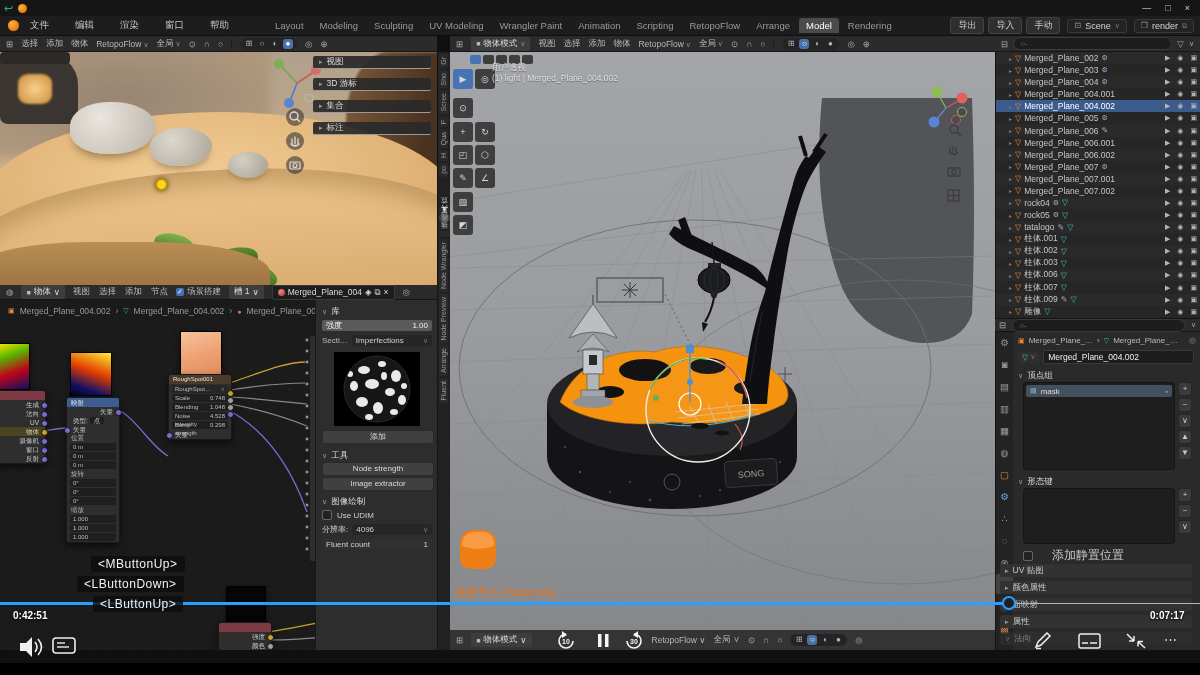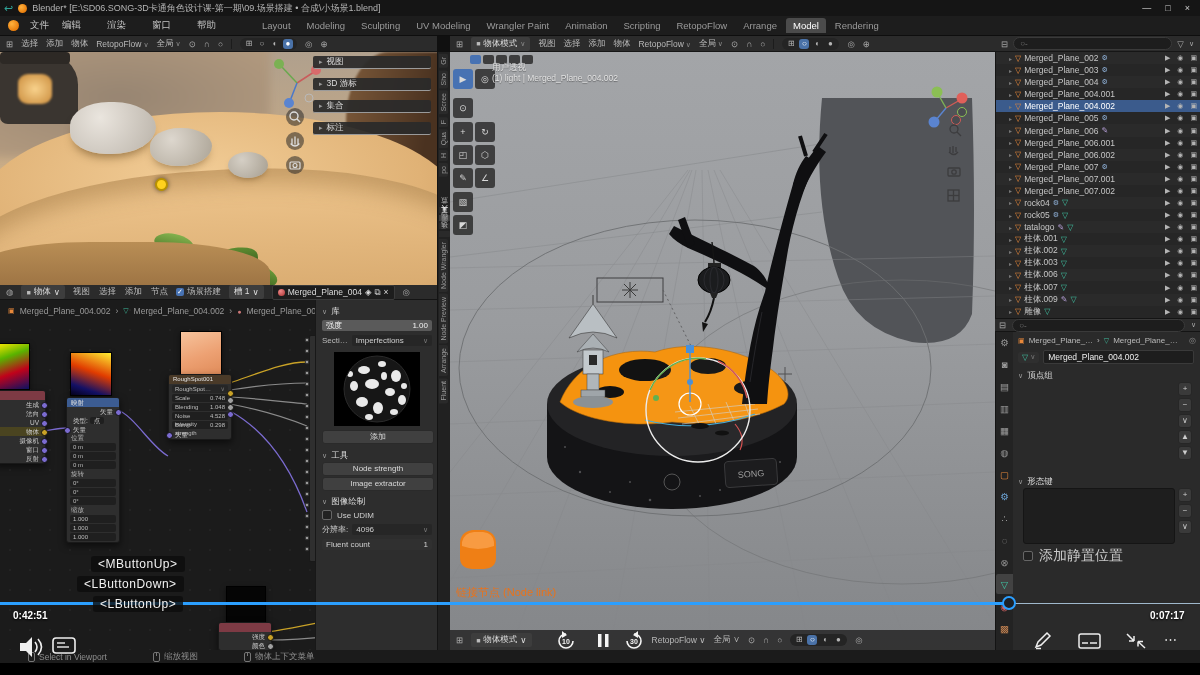--- a/index.html
+++ b/index.html
@@ -109,50 +109,66 @@
   .dots3{color:#fff;font-size:13px;letter-spacing:1px}
 </style>
 </head>
 <body>
 
 <div id="s">
 
   <div id="titlebar" class="ab">
     <span id="backarrow">↩</span>
     <span class="blogo"></span>
-    <span class="tx">Blender* [E:\SD06.SONG-3D卡通角色设计课-第一期\09.场景搭建 • 合成\小场景1.blend]</span>
     <span class="wbtns">
       <span>—</span>
       <span>□</span>
       <span>×</span>
     </span>
   </div>
 
   <div id="menubar" class="ab">
     <span class="blogo" style="width:11px;height:11px"></span>
     <span id="menu-items" style="margin-left:6px">
-        <span class="mi" style="">文件</span>
+        <span class="mi" style="margin-right: 13px;">文件</span>
         <span class="mi" style="margin-right: 13px;">编辑</span>
         <span class="mi" style="margin-right: 13px;">渲染</span>
         <span class="mi" style="margin-right: 13px;">窗口</span>
         <span class="mi" style="margin-right: 13px;">帮助</span>
       </span>
     <span id="ws-tabs">
         <span class="wtab">Layout</span>
         <span class="wtab">Modeling</span>
         <span class="wtab">Sculpting</span>
         <span class="wtab">UV Modeling</span>
         <span class="wtab">Wrangler Paint</span>
         <span class="wtab">Animation</span>
         <span class="wtab">Scripting</span>
         <span class="wtab">RetopoFlow</span>
         <span class="wtab">Arrange</span>
         <span class="wtab on">Model</span>
         <span class="wtab">Rendering</span>
       </span>
+    <span id="top-right">
+      <span id="topright-btns" style="display:flex;gap:4px">
+          <span class="rbtn">导出</span>
+          <span class="rbtn">导入</span>
+          <span class="rbtn">手动</span>
+        </span>
+      <span class="selwrap">
+        <span style="color:#9a9a9a;font-size:8px">⊡</span>
+        <span>Scene</span>
+        <span style="color:#777;font-size:7px">∨</span>
+      </span>
+      <span class="selwrap">
+        <span style="color:#9a9a9a;font-size:8px">❒</span>
+        <span>render</span>
+        <span style="color:#777;font-size:7px">⧉</span>
+      </span>
+    </span>
   </div>
 
   <div id="bar-left" class="bar" style="left:0;width:437px">
       <span class="icn">⊞</span>
       <span class="mi">选择</span>
       <span class="mi">添加</span>
       <span class="mi">物体</span>
       <span class="mi">RetopoFlow<span class="dd"> ∨</span></span>
       <span class="mi">全局<span class="dd"> ∨</span></span>
       <span class="icn">⊙</span>
@@ -991,57 +1007,73 @@
       <span class="fx" style="background:#2f2f2f;border-radius:2px;padding:1px 4px;gap:2px;font-size:8px">
           <span style="color:#3fbfa0">▽</span>
           <span style="color:#777;font-size:7px">∨</span>
         </span>
       <span class="fx" style="flex:1;background:#1d1d1d;border:1px solid #3a3a3a;border-radius:2px;height:12px;padding:0 4px;font-size:8.5px;color:#eee">Merged_Plane_004.002</span>
     </div>
     <div class="psec ab" style="left:22px;top:38px">
         <span class="car">∨</span>
         <span>顶点组</span>
       </div>
+    <div class="listbox" style="left:27px;top:50px;width:150px;height:86px" id="vg-list">
+        <div class="lrow">
+          <span style="color: rgb(154, 176, 201); font-size: 7px;">▤</span>
+          <span>mask</span>
+          <span style="flex: 1 1 0%;"></span>
+          <span style="color: rgb(153, 153, 153); font-size: 7px;">▪</span>
+        </div>
+      </div>
     <div class="ab" style="left:182px;top:50px" id="vg-btns">
         <div class="sidebtn">+</div>
         <div class="sidebtn">−</div>
         <div class="sidebtn">∨</div>
         <div class="sidebtn">▲</div>
         <div class="sidebtn">▼</div>
       </div>
     <div class="psec ab" style="left:22px;top:144px">
         <span class="car">∨</span>
         <span>形态键</span>
       </div>
     <div class="listbox" style="left:27px;top:156px;width:150px;height:54px"></div>
     <div class="ab" style="left:182px;top:156px" id="sk-btns">
         <div class="sidebtn">+</div>
         <div class="sidebtn">−</div>
         <div class="sidebtn">∨</div>
       </div>
-    <div class="ab fx" style="left:27px;top:215px;gap:6px;font-size:14px;color:#c9c9c9">
+    <div class="ab fx" style="left:27px;top:215px;gap:19px;font-size:12px;color:#c9c9c9">
       <span style="width:8px;height:8px;background:#222;border:1px solid #666;border-radius:2px"></span>
       <span>添加静置位置</span>
     </div>
+    <div class="ab" style="left:0;top:228px;width:200px" id="prop-collapsed">
+        <div class="prow">
+          <span class="car">▸</span>
+          <span>UV 贴图</span>
+        </div>
+        <div class="prow">
+          <span class="car">▸</span>
+          <span>颜色属性</span>
+        </div>
+        <div class="prow">
+          <span class="car">▸</span>
+          <span>面映射</span>
+        </div>
+        <div class="prow">
+          <span class="car">▸</span>
+          <span>属性</span>
+        </div>
+        <div class="prow" style="opacity: 0.55;">
+          <span class="car">∨</span>
+          <span>法向</span>
+        </div>
+      </div>
   </div>
 
-  <div id="statusbar" class="ab">
-      <span class="fx">
-        <span class="mouseic"></span>
-        <span>Select in Viewport</span>
-      </span>
-      <span class="fx">
-        <span class="mouseic"></span>
-        <span>缩放视图</span>
-      </span>
-      <span class="fx">
-        <span class="mouseic"></span>
-        <span>物体上下文菜单</span>
-      </span>
-    </div>
   <div id="blackstrip" class="ab"></div>
 
   <div id="pline"></div>
   <div id="pline2"></div>
   <div id="phead"></div>
   <div id="keys">
       <div class="keycap" style="left: 91px; top: 556px; z-index: 45;">&lt;MButtonUp&gt;</div>
       <div class="keycap" style="left: 77px; top: 576px; z-index: 45;">&lt;LButtonDown&gt;</div>
       <div class="keycap" style="left: 93px; top: 596px; z-index: 45;">&lt;LButtonUp&gt;</div>
     </div>

